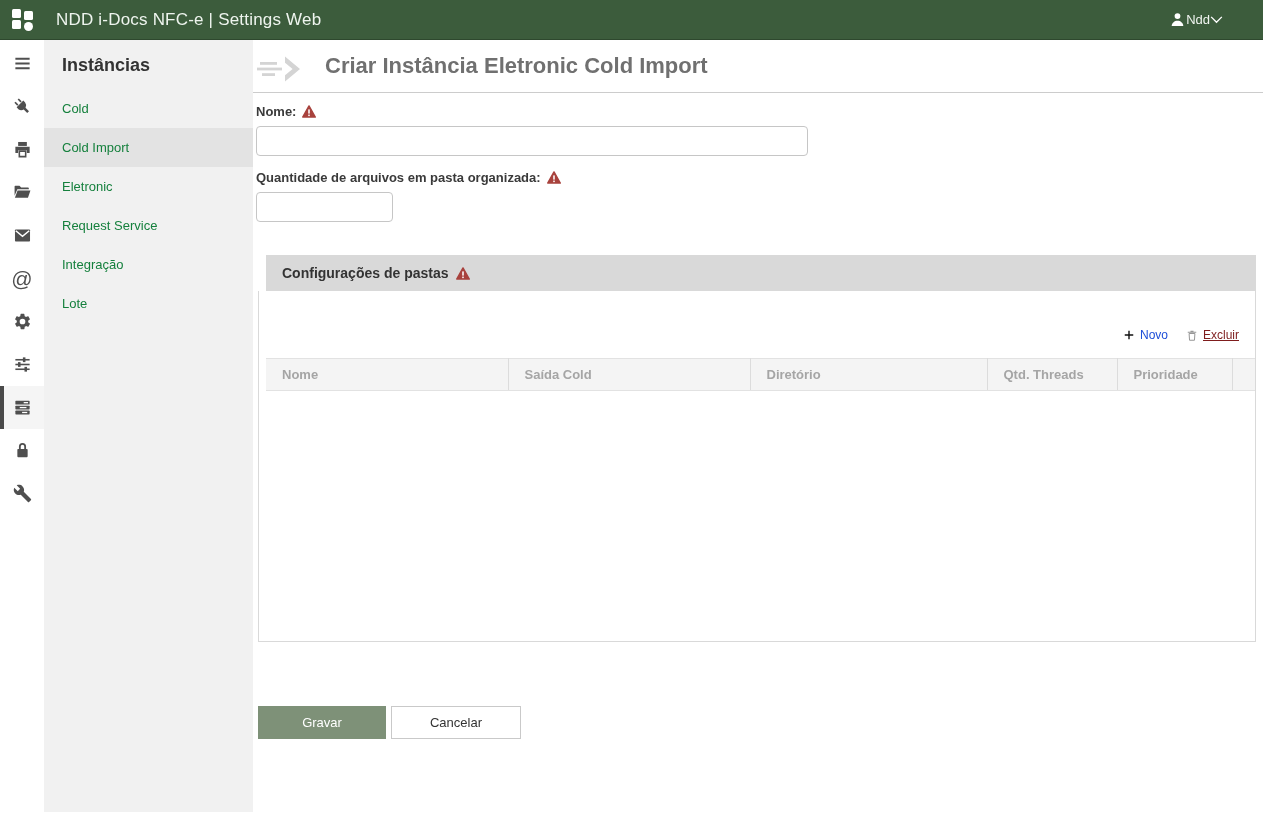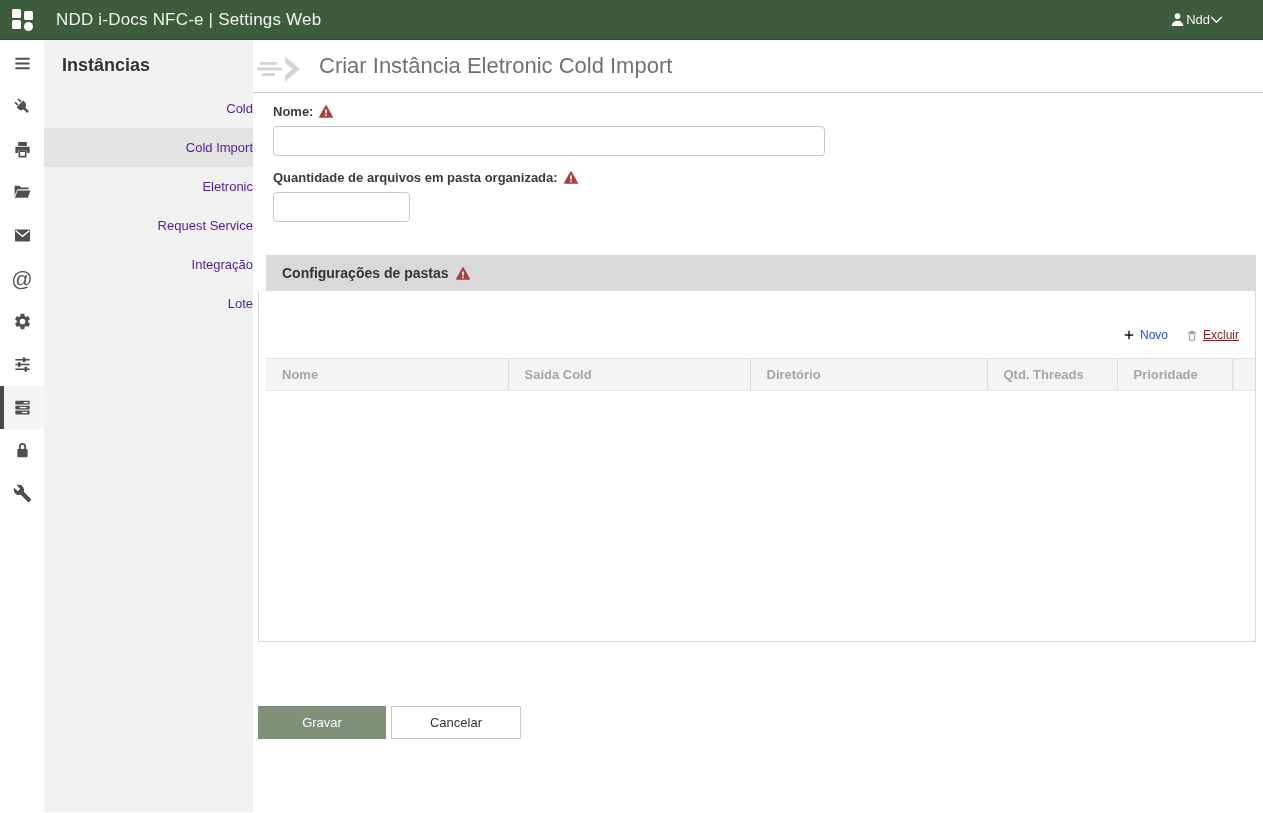--- a/index.html
+++ b/index.html
@@ -32,31 +32,31 @@
   .rail-item svg { fill:#4f4f4f; }
   .rail-item.active { background:#f5f5f5; }
   .rail-item.active::before { content:""; position:absolute; left:0; top:0; bottom:0;
                               width:4px; background:#4a4a4a; }
   .at-glyph { font-size:21px; color:#4f4f4f; font-weight:400; line-height:1; }
 
   
   .sidebar { width:209px; background:#f1f1f1; flex:none; }
   .sidebar-title { font-size:18px; font-weight:600; color:#333; padding:15px 18px 13px; }
   .side-item { height:39px; line-height:39px; padding-left:18px; font-size:13px;
-               color:#4c1d95; cursor:pointer;text-align:right; }
+               color:#15803d; cursor:pointer; }
   .side-item.active { background:#e3e3e3; }
 
   
   .main { flex:1; min-width:0; display:flex; flex-direction:column; background:#fff; }
   .page-header { height:53px; border-bottom:1px solid #ccc; display:flex;
                  align-items:center; padding-left:4px; flex:none; }
   .page-header-icon { margin-top:6px; }
-  .page-title { font-size:22px; font-weight:400; color:#707070; margin-left:14px; }
-
-  .content { padding:11px 0 0 20px; }
+  .page-title { font-size:22px; font-weight:700; color:#707070; margin-left:20px; }
+
+  .content { padding:11px 0 0 3px; }
   .field { margin-bottom:14px; }
   .field-label { font-size:13px; font-weight:700; color:#3a3a3a; display:flex;
                  align-items:center; gap:6px; margin-bottom:7px; }
   .warn-ico { flex:none; display:inline-flex; }
   input.text { height:30px; border:1px solid #c6c6c6; border-radius:4px;
                font-size:13px; padding:0 8px; outline:none;
                font-family:"Liberation Sans", sans-serif; }
   .input-lg { width:552px; }
   .input-sm { width:137px; }
 

